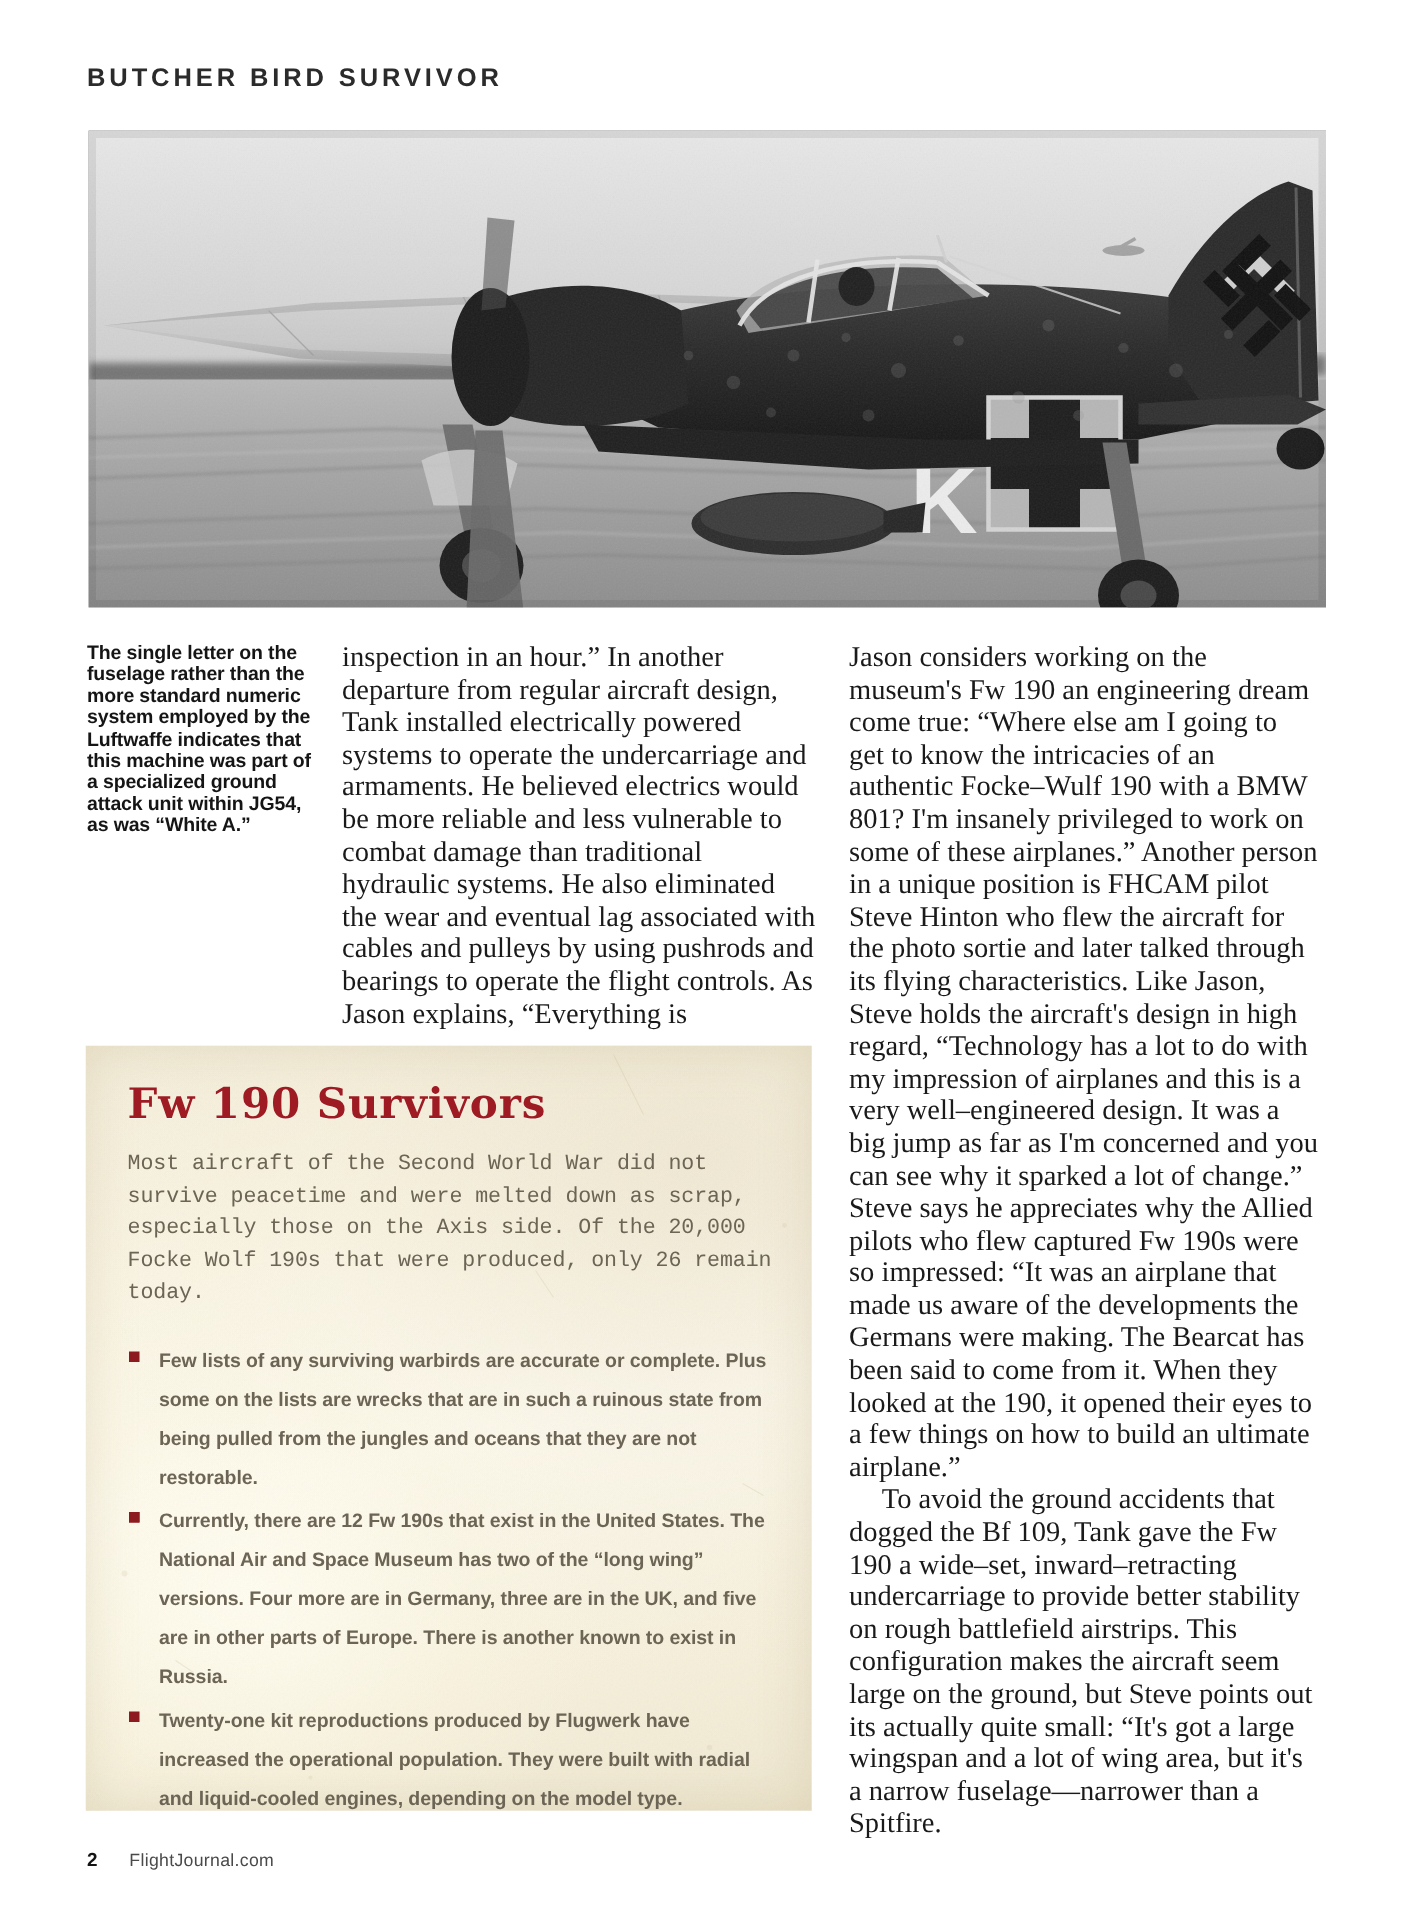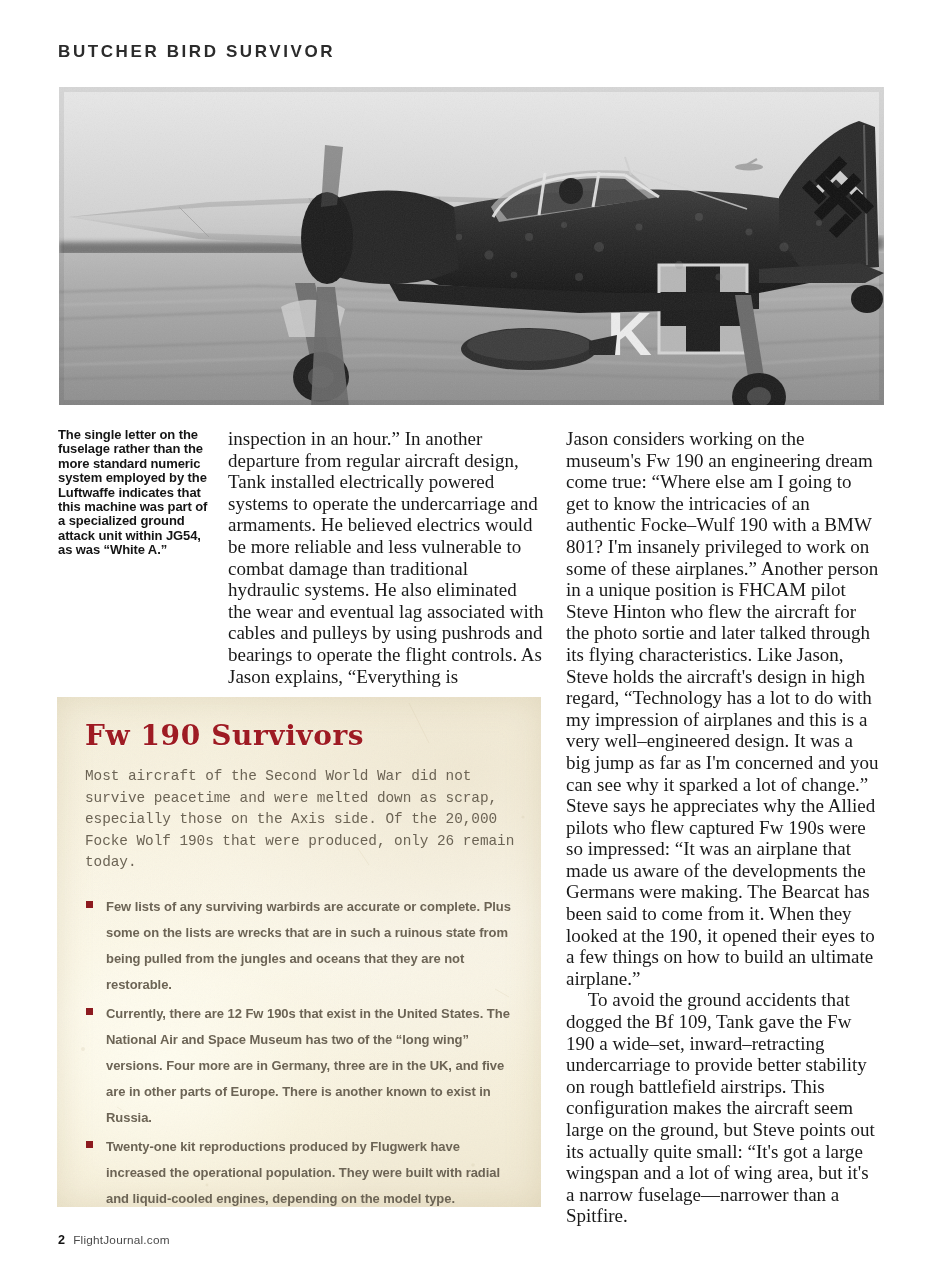--- a/index.html
+++ b/index.html
@@ -133,21 +133,21 @@
   .footer {
     position: absolute;
     left: 58px;
     top: 1233px;
     font-family: "Liberation Sans", sans-serif;
     font-size: 11.8px;
     color: #4a4a4a;
     letter-spacing: 0.2px;
   }
   .footer .pg { font-weight: bold; color: #131313; font-size: 12.6px; }
-  .footer .site { margin-left: 8px; }
+  .footer .site { margin-left: 21px; }
 </style>
 </head>
 <body>
 
 <div class="running-head">BUTCHER BIRD SURVIVOR</div>
 
 <div class="photo-frame">
   <svg class="photo-svg" viewBox="0 0 825 318" preserveAspectRatio="none">
     <defs>
       <linearGradient id="sky" x1="0" y1="0" x2="0" y2="1">

